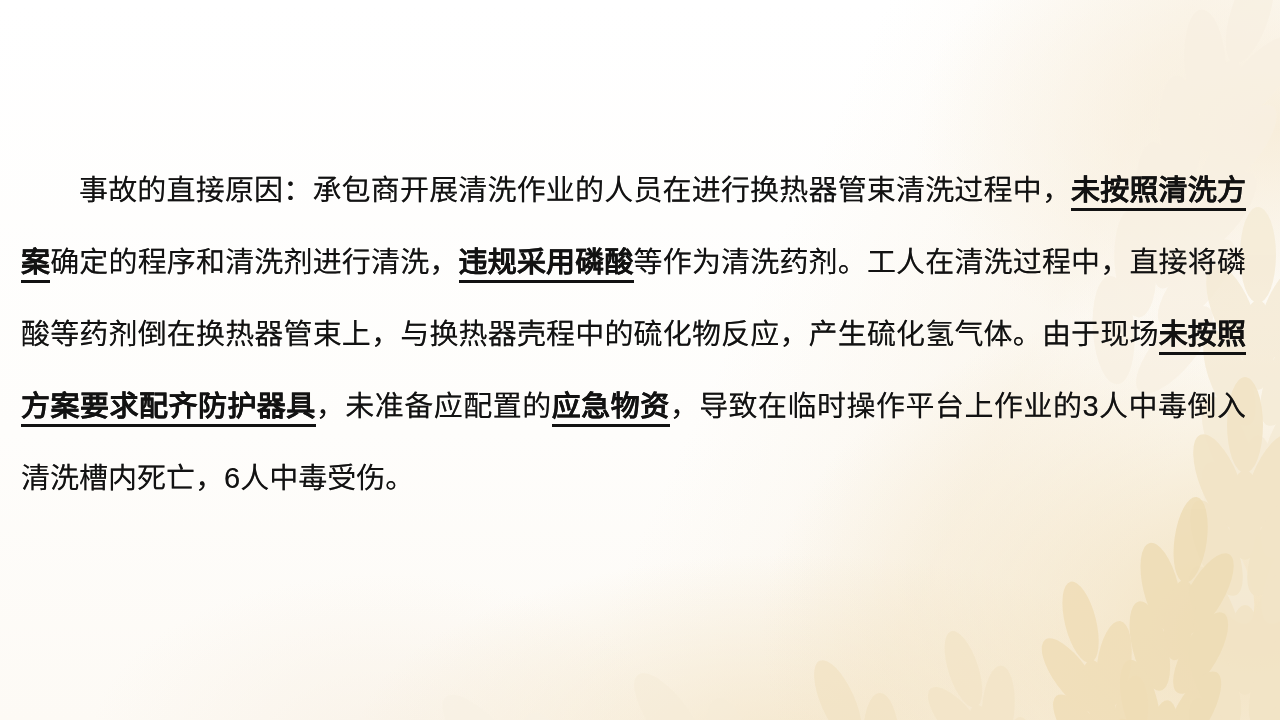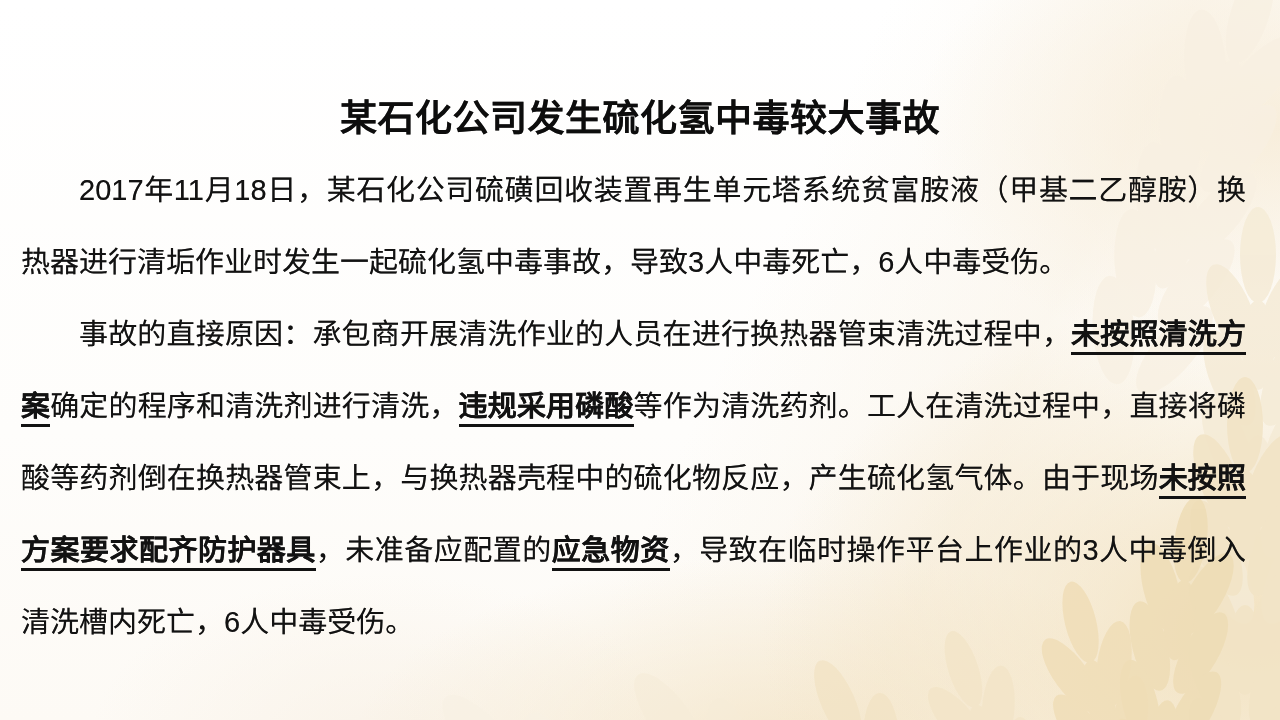--- a/index.html
+++ b/index.html
@@ -90,20 +90,18 @@
     <use href="#ear" fill="#eedcb4" opacity="0.8" transform="translate(1185,580) rotate(8) scale(1.35)"></use>
 
     <use href="#ear" fill="#f0ddb6" opacity="0.8" transform="translate(1090,660) rotate(-14) scale(1.3)"></use>
     <use href="#ear" fill="#f3e5c8" opacity="0.8" transform="translate(975,705) rotate(-18) scale(1.25)"></use>
     <use href="#ear" fill="#f2e3c4" opacity="0.75" transform="translate(855,740) rotate(-24) scale(1.4)"></use>
 
     <use href="#ear" fill="#f6ecd8" opacity="0.55" transform="translate(700,760) rotate(-36) scale(1.7)"></use>
     <use href="#ear" fill="#f8f1e4" opacity="0.5" transform="translate(520,780) rotate(-42) scale(1.8)"></use>
   </svg>
 
-  <h1 class="title">某石化公司发生硫化氢中毒较大事故</h1>
 
   <div class="body">
-      <p><span class="run">2017年11月18日，某石化公司硫磺回收装置再生单元塔系统贫富胺液（甲基二乙醇胺）换热器进行清垢作业时发生一起硫化氢中毒事故，导致3人中毒死亡，6人中毒受伤。</span></p>
       <p><span class="run">事故的直接原因：承包商开展清洗作业的人员在进行换热器管束清洗过程中，</span><span class="em">未按照清洗方案</span><span class="run">确定的程序和清洗剂进行清洗，</span><span class="em">违规采用磷酸</span><span class="run">等作为清洗药剂。工人在清洗过程中，直接将磷酸等药剂倒在换热器管束上，与换热器壳程中的硫化物反应，产生硫化氢气体。由于现场</span><span class="em">未按照方案要求配齐防护器具</span><span class="run">，未准备应配置的</span><span class="em">应急物资</span><span class="run">，导致在临时操作平台上作业的3人中毒倒入清洗槽内死亡，6人中毒受伤。</span></p>
     </div>
 
 </main>
 
 </body></html>

